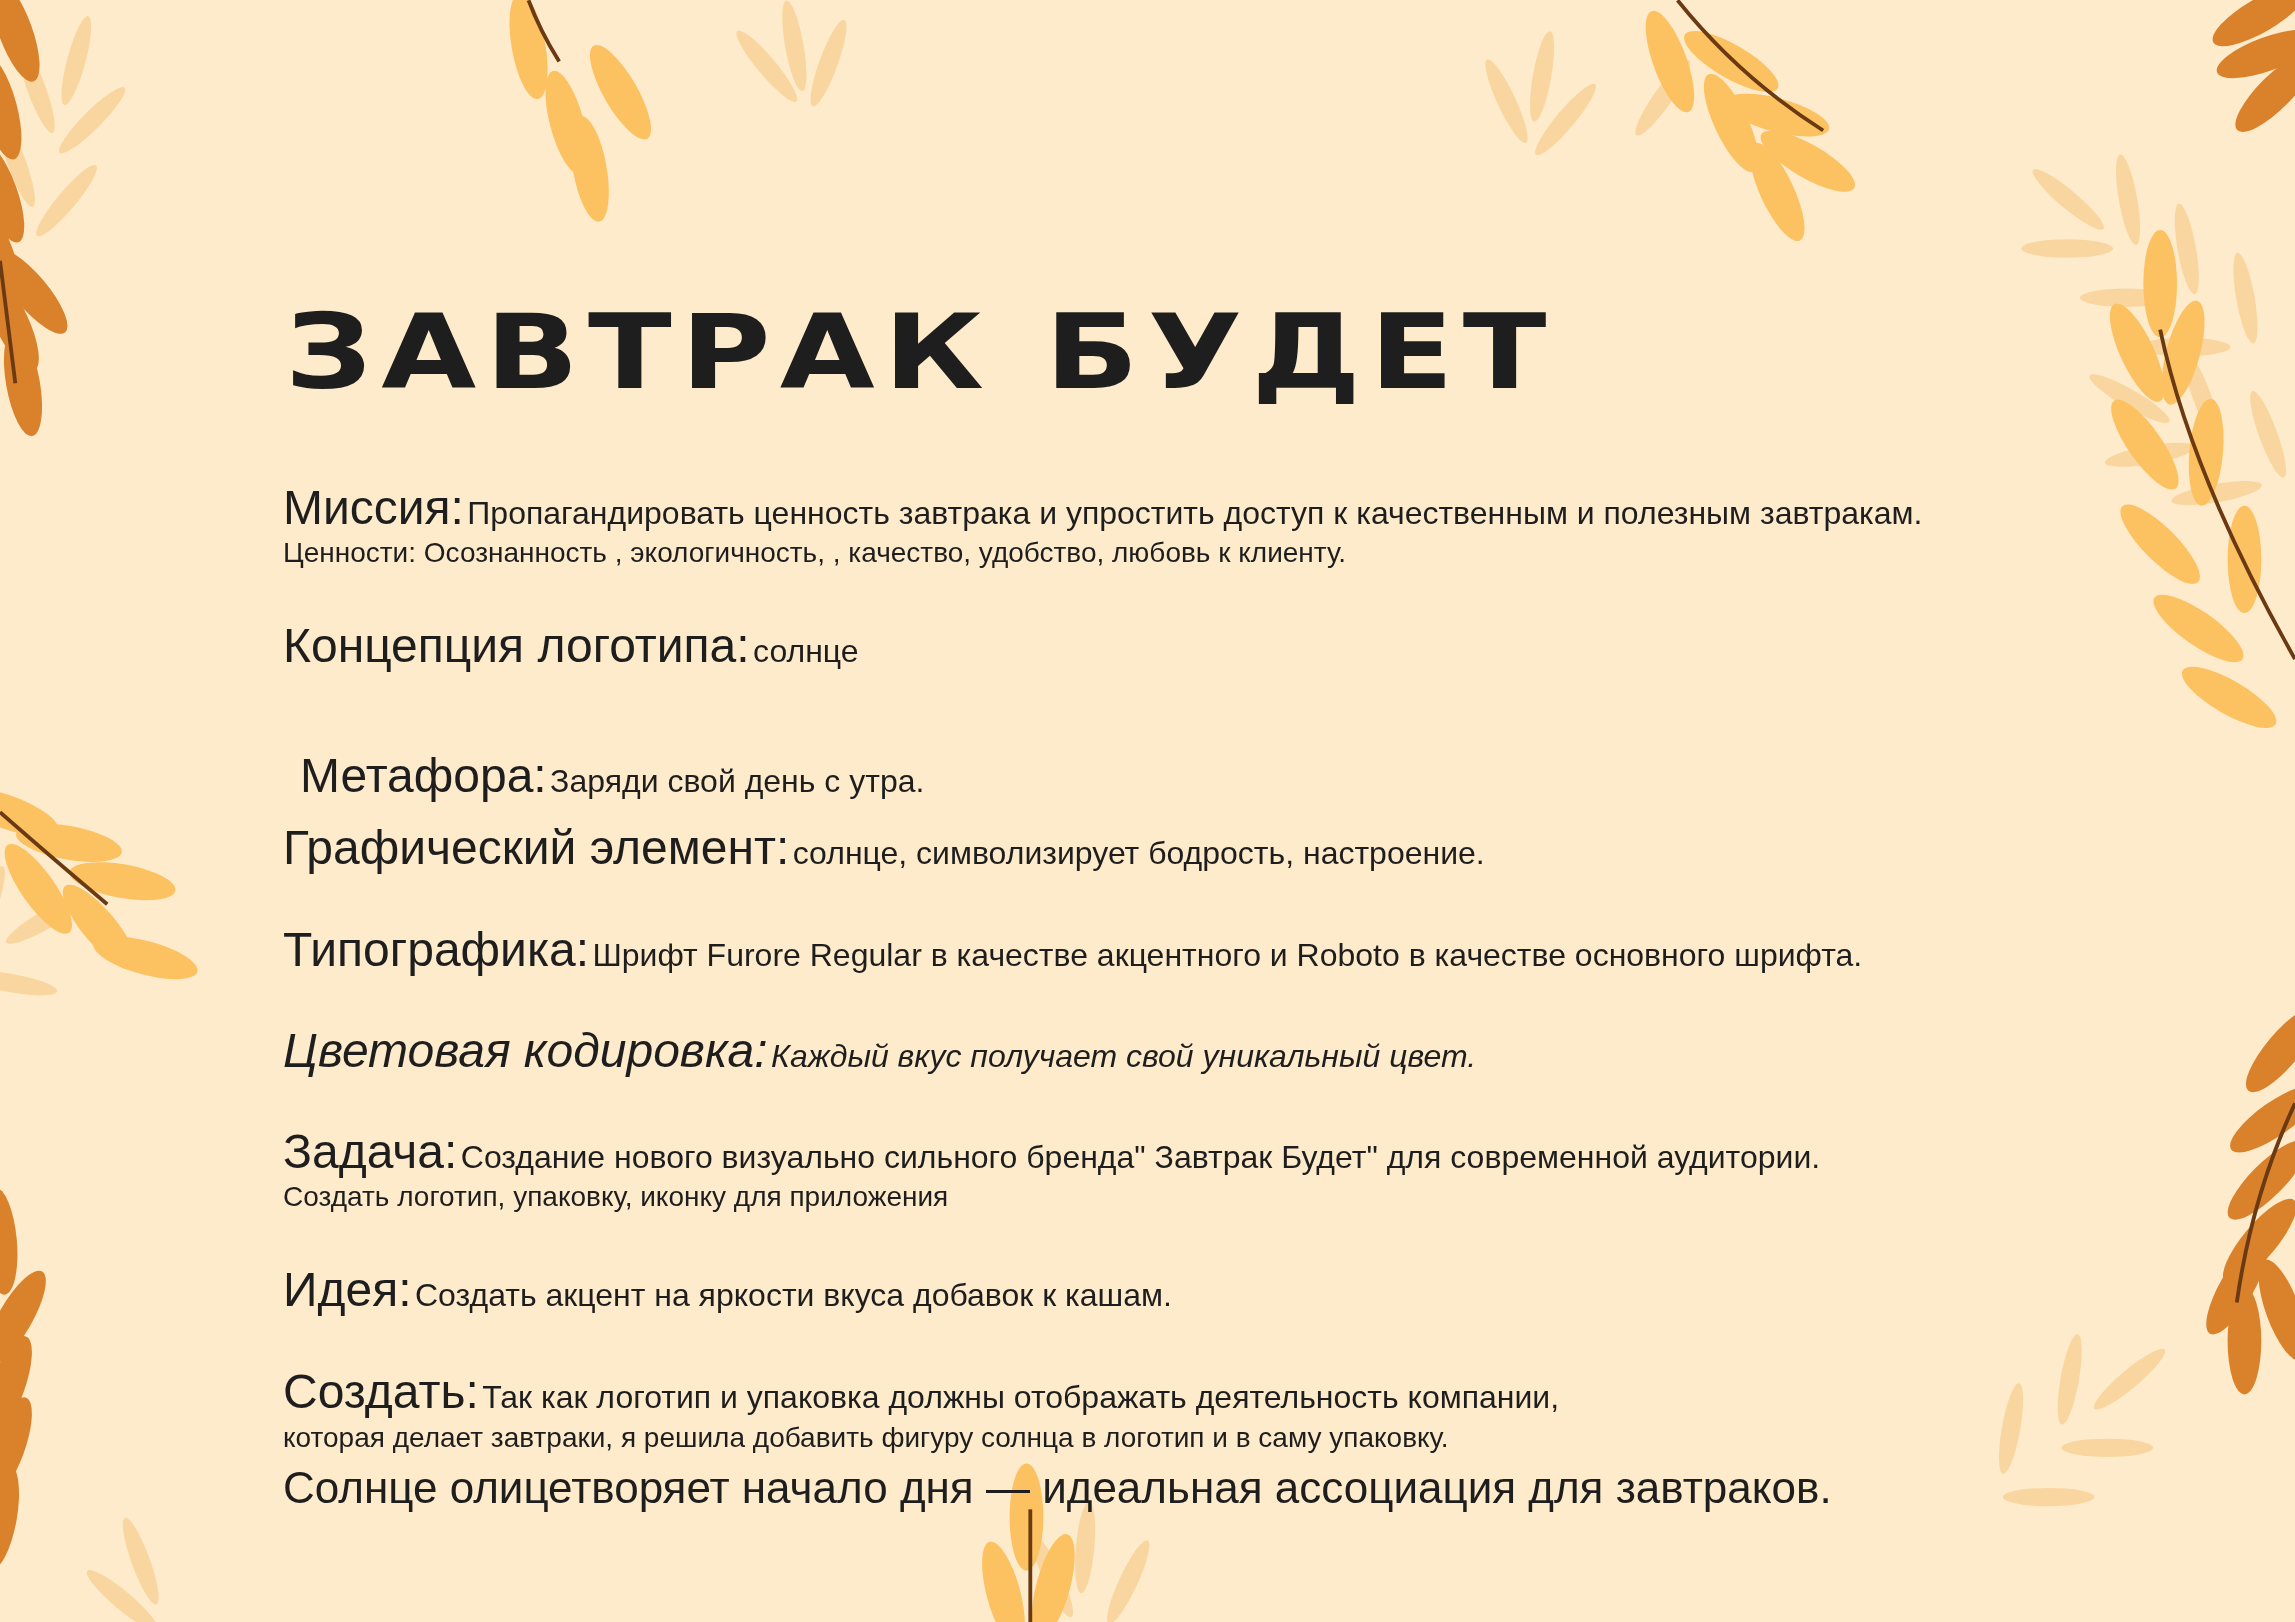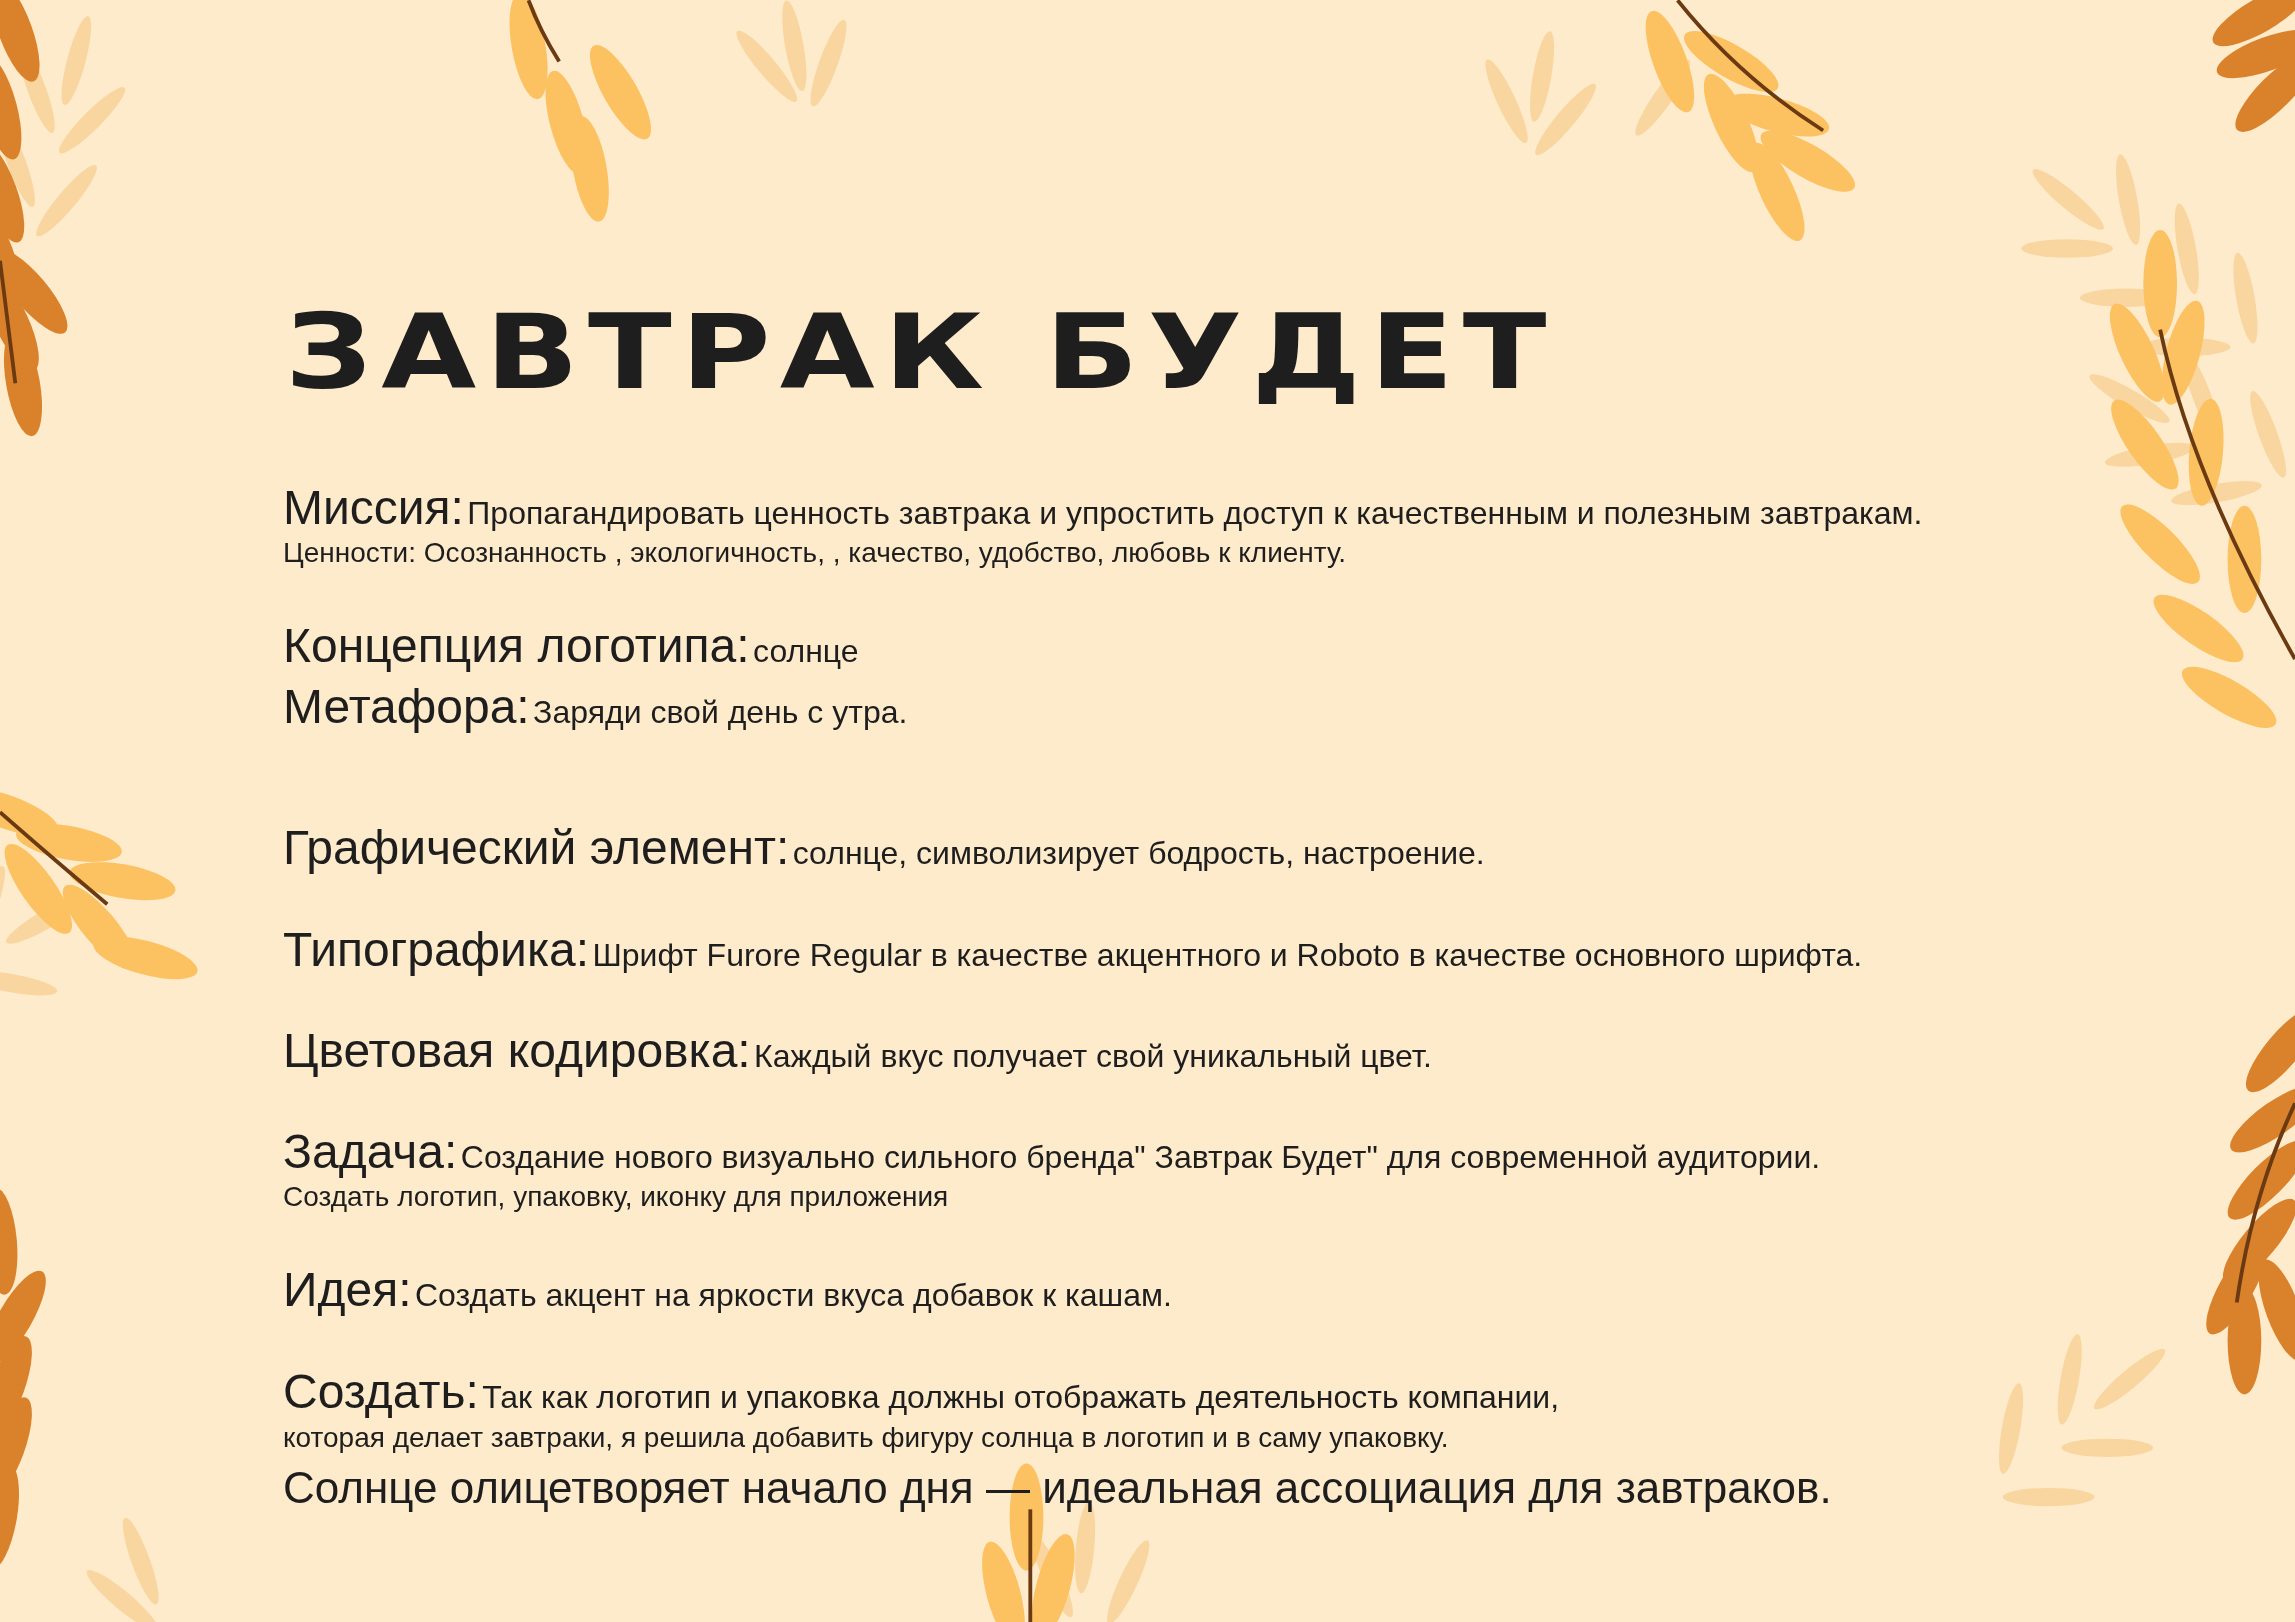--- a/index.html
+++ b/index.html
@@ -171,36 +171,36 @@
   <span class="lbl">Миссия:</span>
   <span class="txt">Пропагандировать ценность завтрака и упростить доступ к качественным и полезным завтракам.</span>
 </div>
 <div class="sub" style="top:539px;">Ценности: Осознанность , экологичность, , качество, удобство, любовь к клиенту.</div>
 
 <div class="sec" style="top:622px;">
   <span class="lbl">Концепция логотипа:</span>
   <span class="txt">солнце</span>
 </div>
 
-<div class="sec" style="top:683px;">
+<div class="sec" style="top:752px;margin-left:17px;">
   <span class="lbl">Метафора:</span>
   <span class="txt">Заряди свой день с утра.</span>
 </div>
 
 <div class="sec" style="top:824px;">
   <span class="lbl">Графический элемент:</span>
   <span class="txt">солнце, символизирует бодрость, настроение.</span>
 </div>
 
 <div class="sec" style="top:926px;">
   <span class="lbl">Типографика:</span>
   <span class="txt">Шрифт Furore Regular в качестве акцентного и Roboto в качестве основного шрифта.</span>
 </div>
 
-<div class="sec" style="top:1027px;">
+<div class="sec" style="top:1027px;font-style:italic;">
   <span class="lbl">Цветовая кодировка:</span>
   <span class="txt">Каждый вкус получает свой уникальный цвет.</span>
 </div>
 
 <div class="sec" style="top:1128px;">
   <span class="lbl">Задача:</span>
   <span class="txt">Создание нового визуально сильного бренда" Завтрак Будет" для современной аудитории.</span>
 </div>
 <div class="sub" style="top:1183px;">Создать логотип, упаковку, иконку для приложения</div>
 

